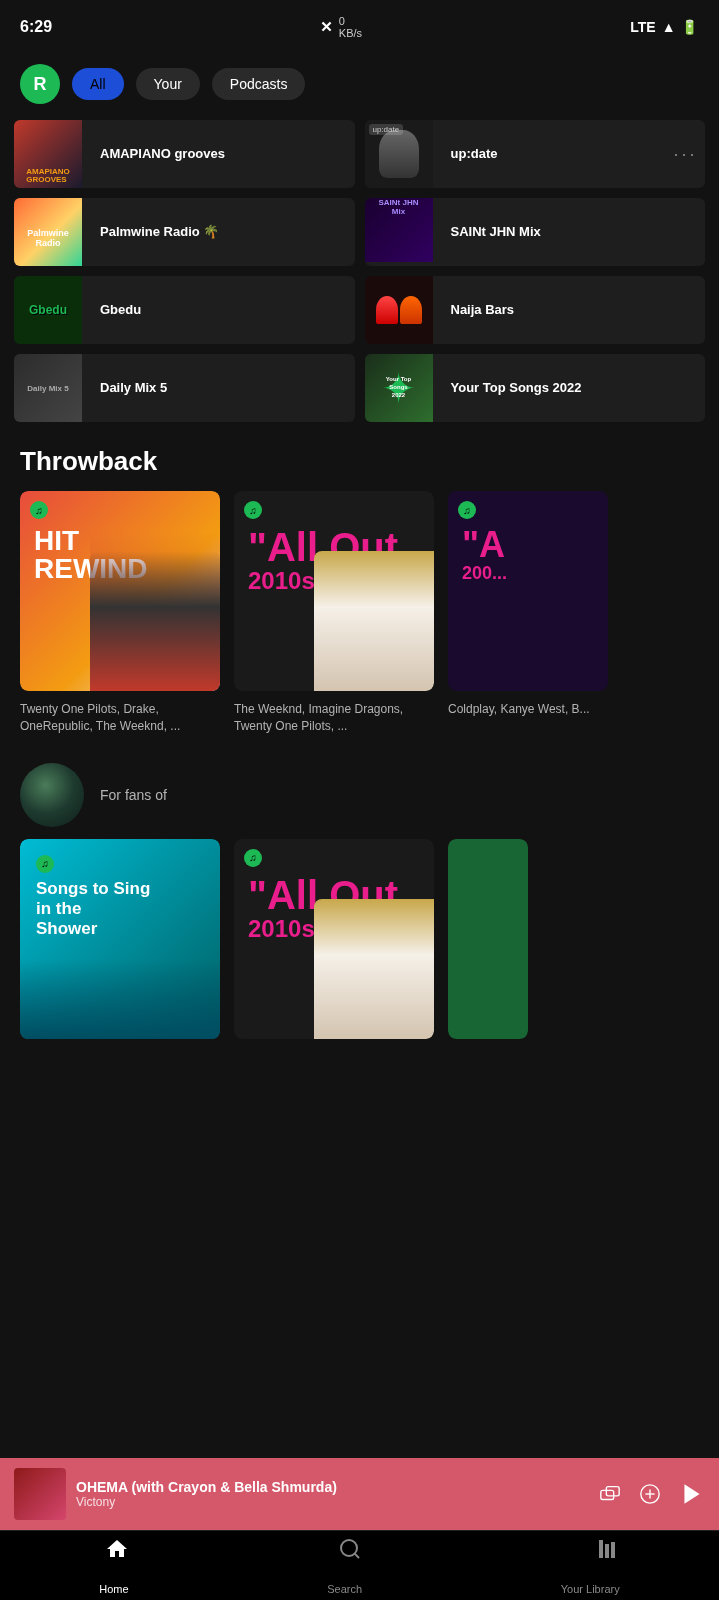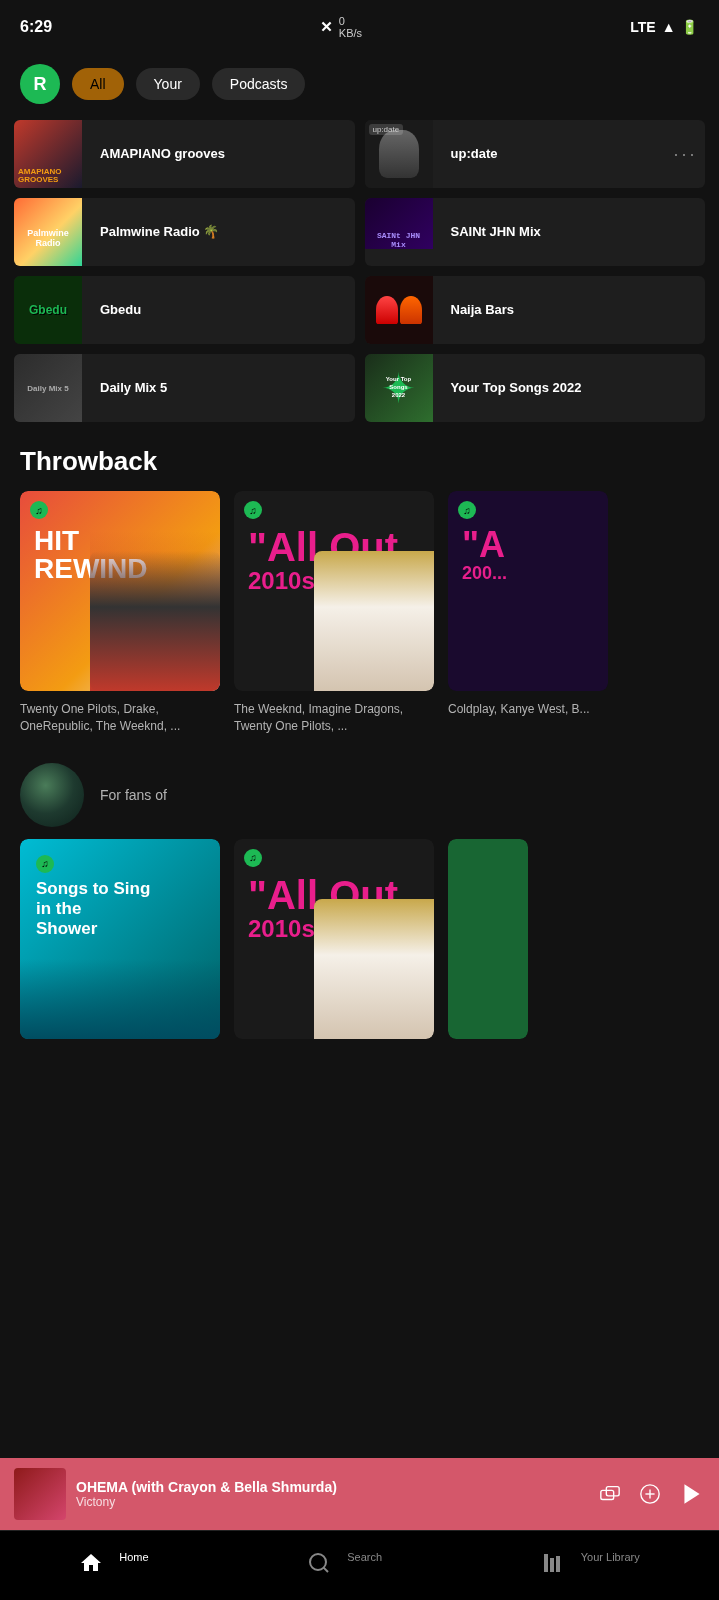--- a/index.html
+++ b/index.html
@@ -74,21 +74,21 @@
     .filter-chip {
       padding: 8px 18px;
       border-radius: 20px;
       font-size: 14px;
       font-weight: 500;
       cursor: pointer;
       border: none;
       outline: none;
     }
     .filter-chip.active {
-      background: #a16207;
+      background: #1d4ed8;
       color: #000;
     }
     .filter-chip.inactive {
       background: #2a2a2a;
       color: #fff;
     }
 
     
     .playlist-grid {
       display: grid;
@@ -120,21 +120,21 @@
       flex: 1;
     }
 
     
     .img-amapiano {
       width: 68px;
       height: 68px;
       background: linear-gradient(135deg, #c0392b 0%, #1a1a2e 100%);
       display: flex;
       align-items: flex-end;
-      justify-content: flex-start;
+      justify-content: center;
       padding: 4px;
       font-size: 7px;
       font-weight: 700;
       color: #f39c12;
     }
     .gbedu-text {
       font-size: 12px;
       font-weight: 900;
       color: #1db954;
       text-shadow: 1px 1px 0 #000;
@@ -291,22 +291,22 @@
       background: #000;
       display: flex;
       justify-content: space-around;
       align-items: center;
       height: 70px;
       border-top: 1px solid #222;
       z-index: 101;
     }
     .nav-item {
       display: flex;
-      flex-direction: row;
-      align-items: flex-start;
+      flex-direction: column;
+      align-items: flex-end;
       gap: 16px;
       cursor: pointer;
       padding: 6px 20px;
     }
     .nav-icon {
       font-size: 22px;
       color: #fff;
     }
     .nav-icon.inactive { color: #888; }
     .nav-label {
@@ -426,21 +426,21 @@
     <div class="playlist-thumb">
       <div style="width:68px;height:80px;background:linear-gradient(135deg,#ff6b35,#ffd166,#06d6a0);display:flex;align-items:center;justify-content:center;">
         <span style="font-size:9px;font-weight:700;color:#fff;text-align:center;">Palmwine<br>Radio</span>
       </div>
     </div>
     <span class="playlist-name">Palmwine Radio 🌴</span>
   </div>
 
   <div class="playlist-item">
     <div class="playlist-thumb">
-      <div style="width:68px;height:51px;background:linear-gradient(135deg,#1a0030,#300060);display:flex;align-items:flex-end;justify-content:center;font-family:Liberation Mono, monospace;">
+      <div style="width:68px;height:64px;background:linear-gradient(135deg,#1a0030,#300060);display:flex;align-items:flex-start;justify-content:center;">
         <span style="font-size:8px;font-weight:700;color:#a78bfa;text-align:center;">SAINt JHN<br>Mix</span>
       </div>
     </div>
     <span class="playlist-name">SAINt JHN Mix</span>
   </div>
 
   <div class="playlist-item">
     <div class="playlist-thumb">
       <div style="width:68px;height:68px;background:#0a2e0a;display:flex;align-items:center;justify-content:center;">
         <span class="gbedu-text">Gbedu</span>

